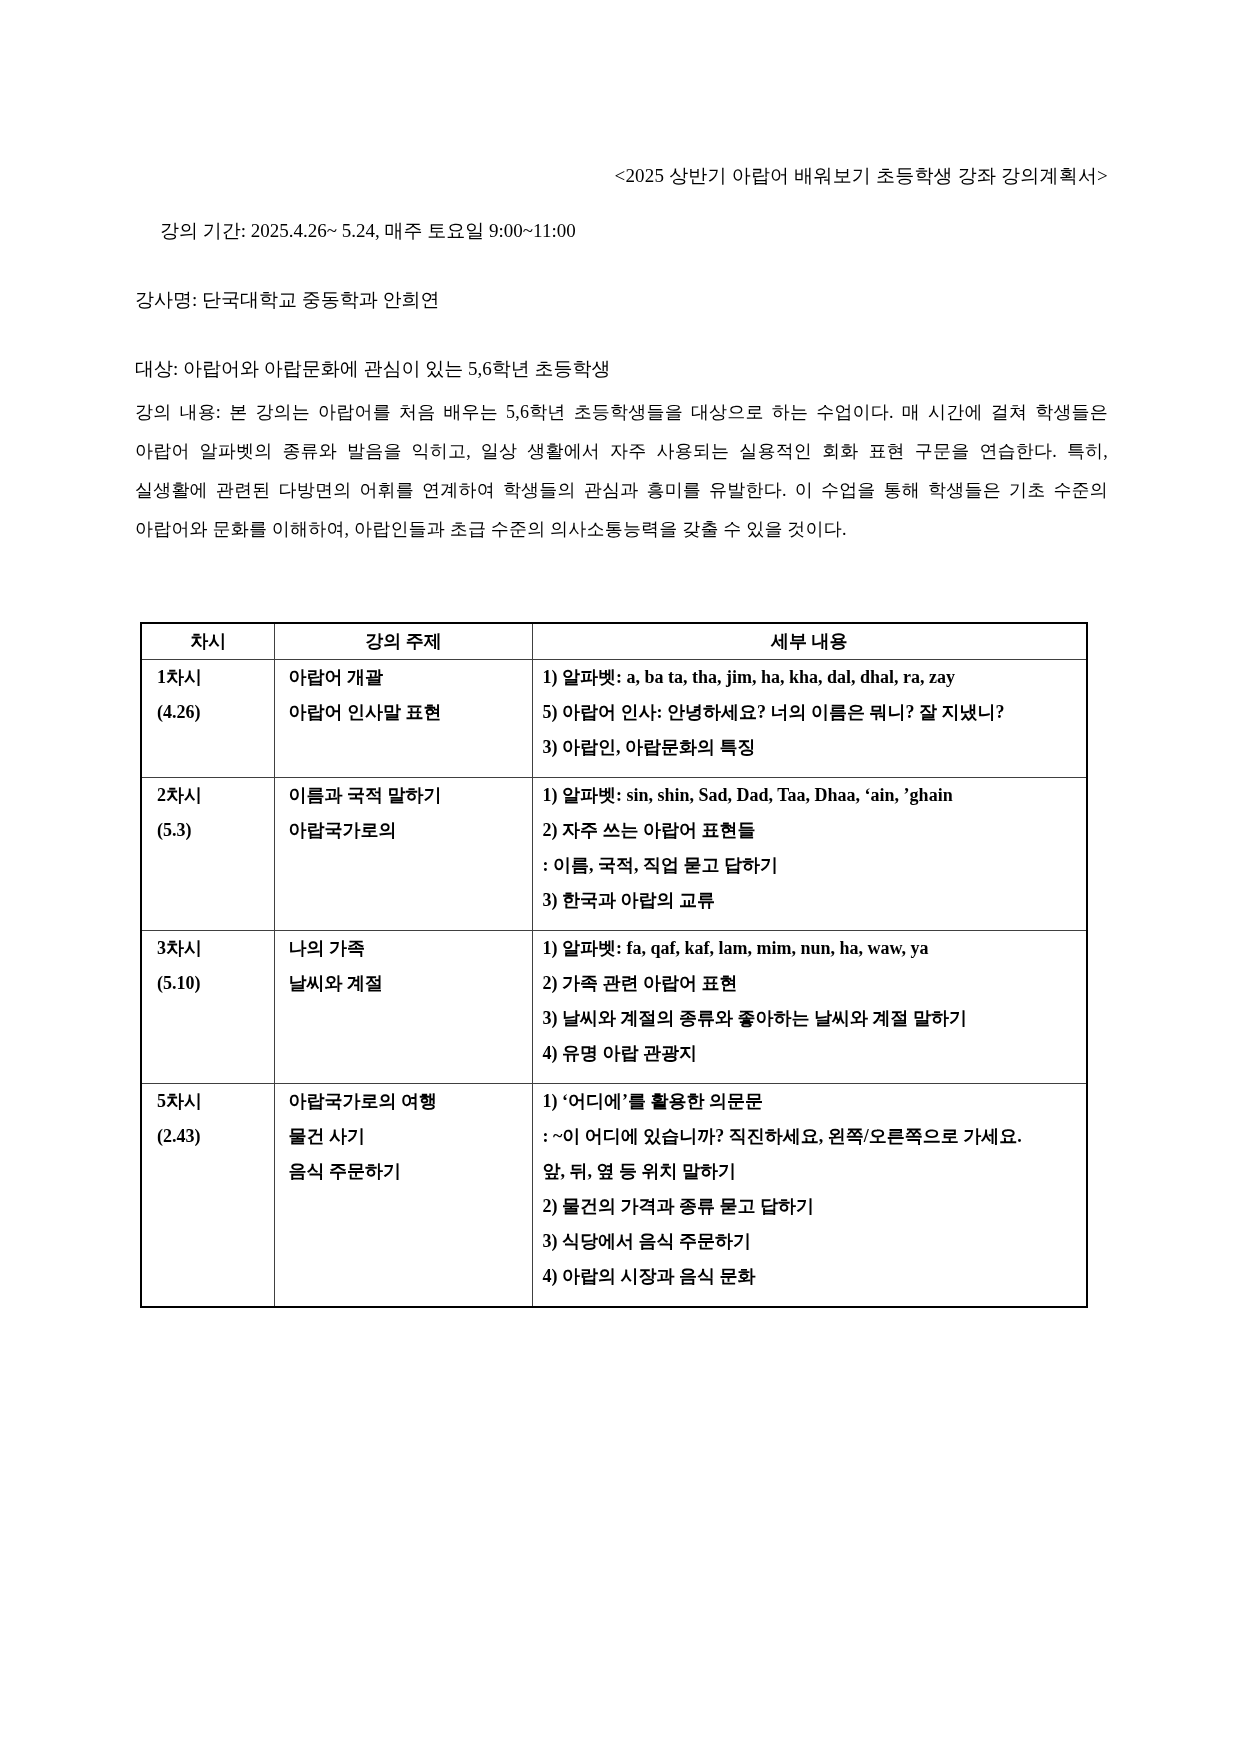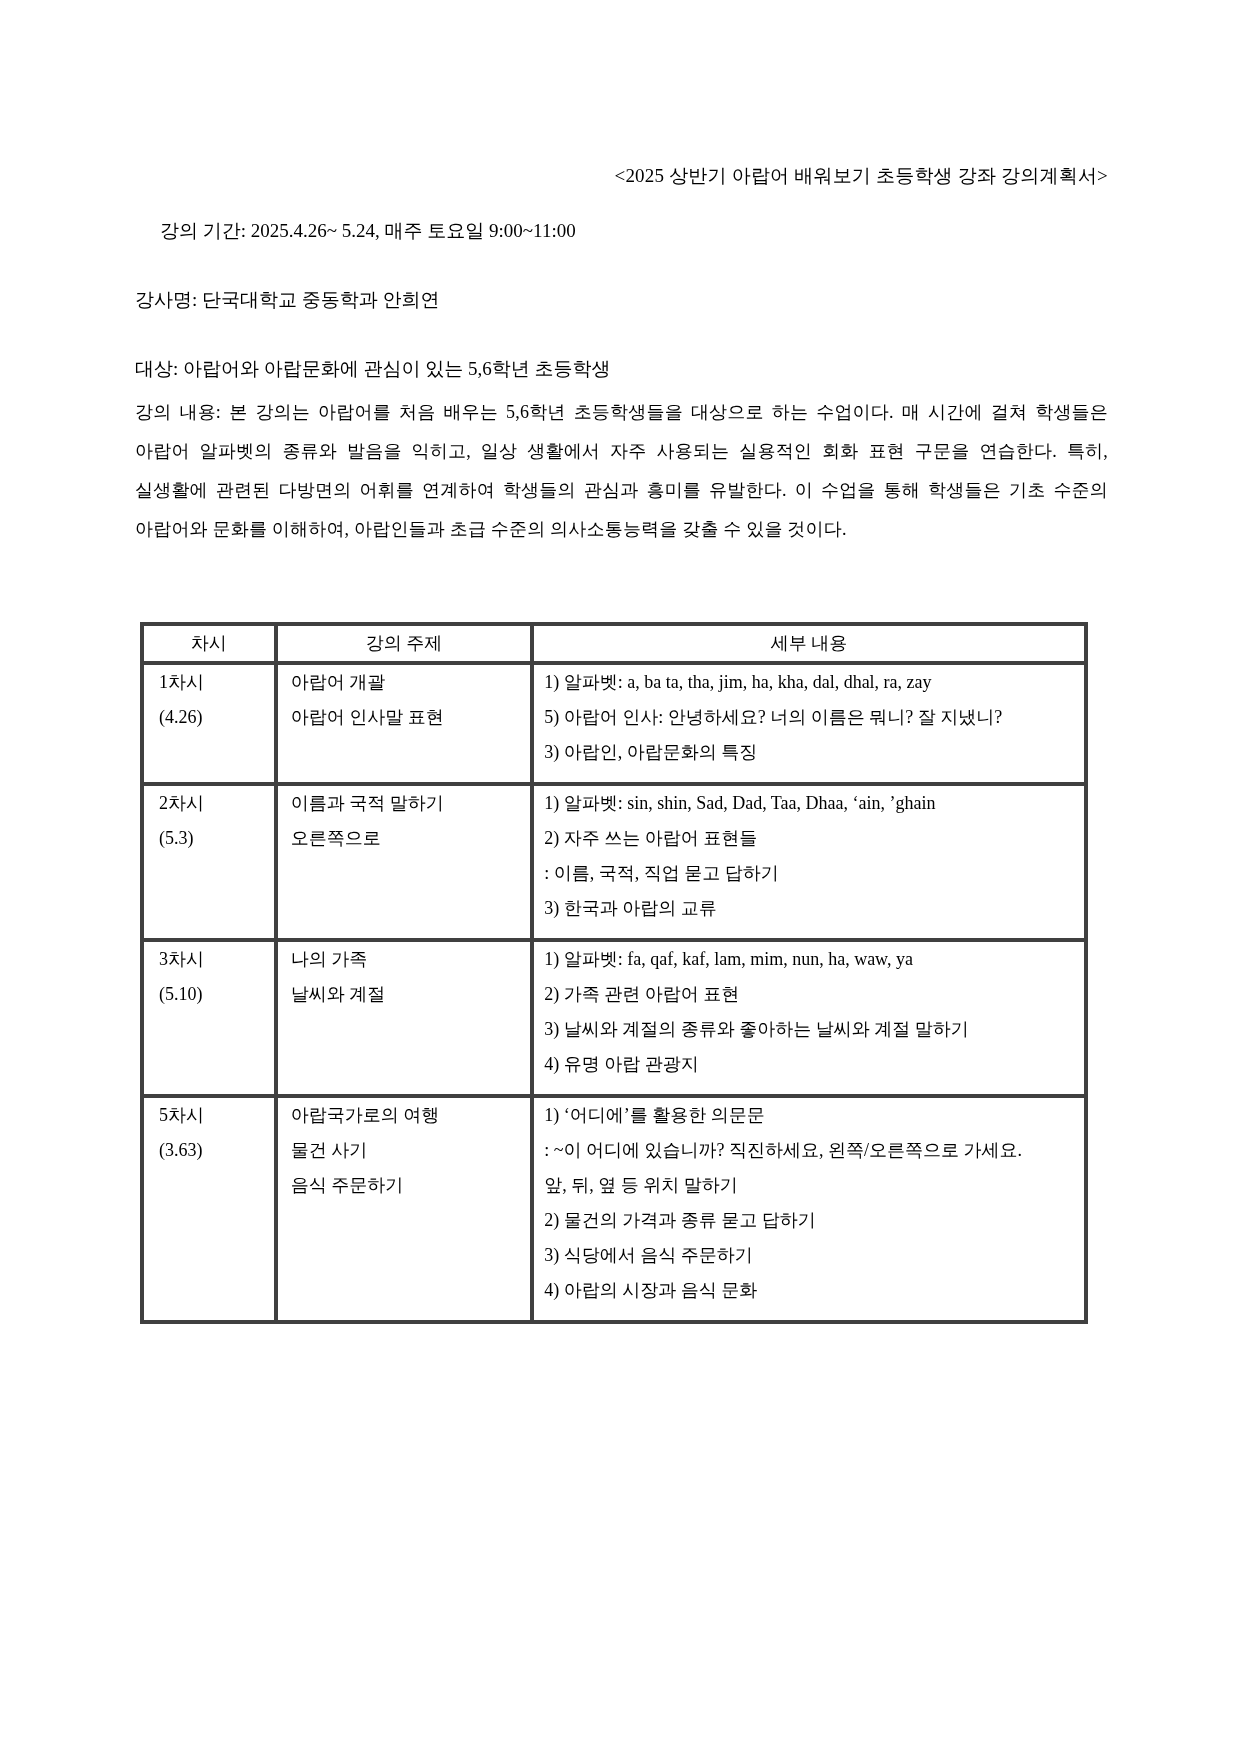--- a/index.html
+++ b/index.html
@@ -43,23 +43,23 @@
     word-break: keep-all;
   }
   table.syllabus {
     margin-top: 73px;
     margin-left: 5px;
     width: 948px;
     border-collapse: collapse;
     table-layout: fixed;
   }
   table.syllabus th, table.syllabus td {
-    border: 4px solid #404040;
+    border: 1px solid #404040;
     font-size: 18px;
-    font-weight: normal;
+    font-weight: bold;
     vertical-align: top;
     line-height: 35px;
   }
   table.syllabus { border: 2px solid #000000; }
   table.syllabus th {
     text-align: center;
     height: 35px;
     padding: 0;
   }
   .col-session { width: 125px; }
@@ -110,21 +110,21 @@
               <div class="cell-line">3) 아랍인, 아랍문화의 특징</div>
             </td>
           </tr>
           <tr>
             <td class="col-session">
               <div class="cell-line">2차시</div>
               <div class="cell-line">(5.3)</div>
             </td>
             <td class="col-topic">
               <div class="cell-line">이름과 국적 말하기</div>
-              <div class="cell-line">오른쪽으로</div>
+              <div class="cell-line">아랍국가로의</div>
             </td>
             <td class="col-details">
               <div class="cell-line">1) 알파벳: sin, shin, Sad, Dad, Taa, Dhaa, ‘ain, ’ghain</div>
               <div class="cell-line">2) 자주 쓰는 아랍어 표현들</div>
               <div class="cell-line">: 이름, 국적, 직업 묻고 답하기</div>
               <div class="cell-line">3) 한국과 아랍의 교류</div>
             </td>
           </tr>
           <tr>
             <td class="col-session">
@@ -138,21 +138,21 @@
             <td class="col-details">
               <div class="cell-line">1) 알파벳: fa, qaf, kaf, lam, mim, nun, ha, waw, ya</div>
               <div class="cell-line">2) 가족 관련 아랍어 표현</div>
               <div class="cell-line">3) 날씨와 계절의 종류와 좋아하는 날씨와 계절 말하기</div>
               <div class="cell-line">4) 유명 아랍 관광지</div>
             </td>
           </tr>
           <tr>
             <td class="col-session">
               <div class="cell-line">5차시</div>
-              <div class="cell-line">(3.63)</div>
+              <div class="cell-line">(2.43)</div>
             </td>
             <td class="col-topic">
               <div class="cell-line">아랍국가로의 여행</div>
               <div class="cell-line">물건 사기</div>
               <div class="cell-line">음식 주문하기</div>
             </td>
             <td class="col-details">
               <div class="cell-line">1) ‘어디에’를 활용한 의문문</div>
               <div class="cell-line">: ~이 어디에 있습니까? 직진하세요, 왼쪽/오른쪽으로 가세요.</div>
               <div class="cell-line">앞, 뒤, 옆 등 위치 말하기</div>

